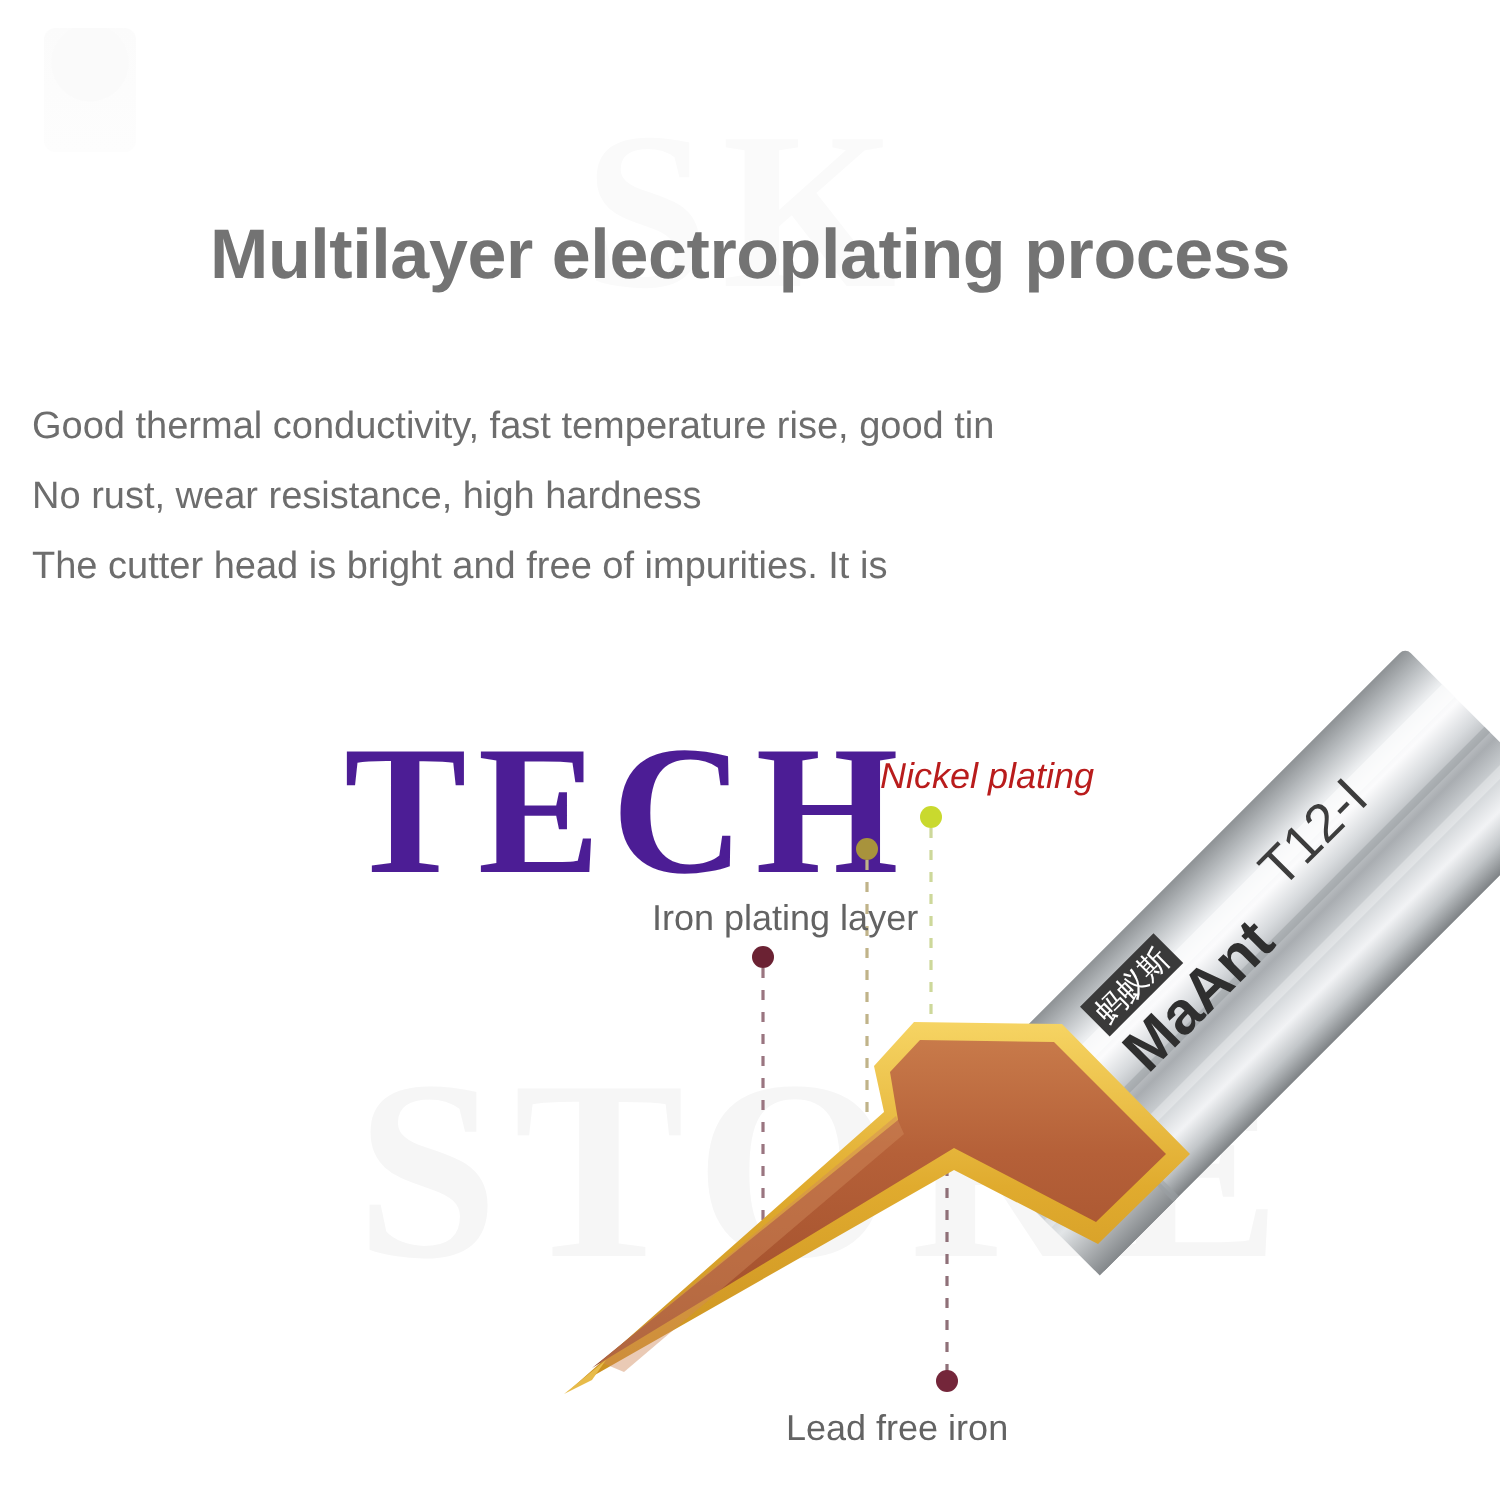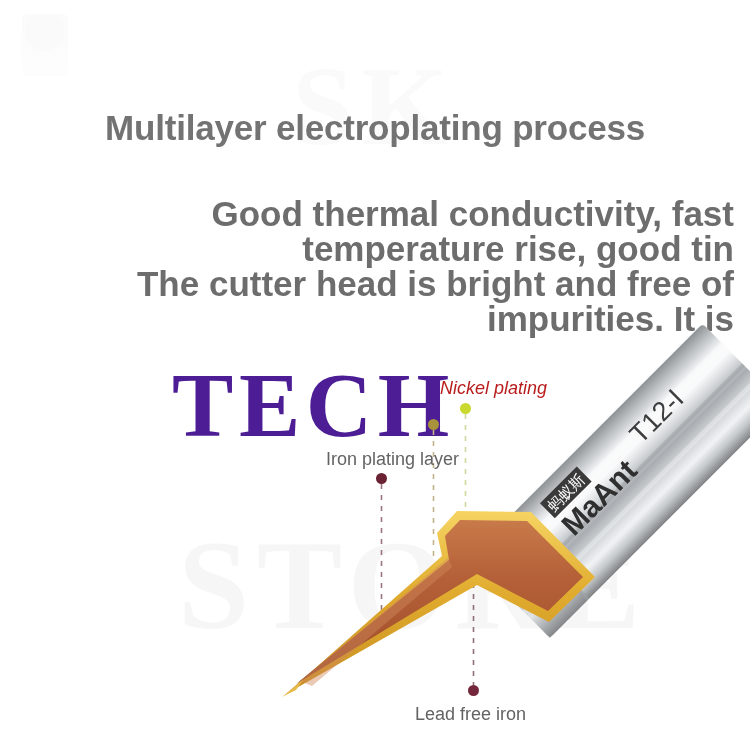--- a/index.html
+++ b/index.html
@@ -47,25 +47,25 @@
     font-size: 35px;
     font-weight: 700;
     color: #3a3a3a;
     letter-spacing: -0.2px;
   }
   #subtitle {
     position: absolute;
     top: 196px;
     left: 16px;
     width: 718px;
-    text-align: right;
-    font-size: 35px;
+    text-align: left;
+    font-size: 19px;
     line-height: 35px;
     color: #6d6d6d;
-    font-weight: 700;
+    font-weight: 400;
   }
   #subtitle p { margin: 0; }
 
   
   #art {
     position: absolute;
     top: 0; left: 0;
     width: 750px;
     height: 750px;
     pointer-events: none;
@@ -74,21 +74,21 @@
   
   .label {
     position: absolute;
     font-size: 18px;
     color: #636363;
     white-space: nowrap;
   }
   #lbl-nickel   { top: 378px; left: 440px; }
   #lbl-chromium { top: 400px; left: 299px; }
   #lbl-iron     { top: 449px; left: 315px; margin-left: 11px; }
-  #lbl-lead     { top: 704px; left: 415px; }
+  #lbl-lead     { top: 704px; left: 393px; }
 
   
   .dot {
     position: absolute;
     width: 11px;
     height: 11px;
     border-radius: 50%;
   }
   #dot-nickel   { top: 403px; left: 460px; background: #c9d92e; }
   #dot-chromium { top: 419px; left: 428px; background: #a8933c; }
@@ -102,20 +102,21 @@
 
   <div class="wm" id="wm-sk">SK</div>
   <div class="wm" id="wm-tech">TECH</div>
   <div class="wm" id="wm-store">STORE</div>
   <div class="wm" id="wm-logo"></div>
 
   <div id="title" style="color: #737373;">Multilayer electroplating process</div>
 
   <div id="subtitle" style="color: rgb(109, 109, 109);">
     <p>Good thermal conductivity, fast temperature rise, good tin</p>
+    <p>No rust, wear resistance, high hardness</p>
     <p>The cutter head is bright and free of impurities. It is</p>
   </div>
 
   <svg id="art" viewBox="0 0 750 750">
     <defs>
 
       <linearGradient id="chrome" x1="0" y1="0" x2="0" y2="1">
         <stop offset="0.00" stop-color="#8e9295"></stop>
         <stop offset="0.10" stop-color="#b9bdc0"></stop>
         <stop offset="0.22" stop-color="#eceef0"></stop>

